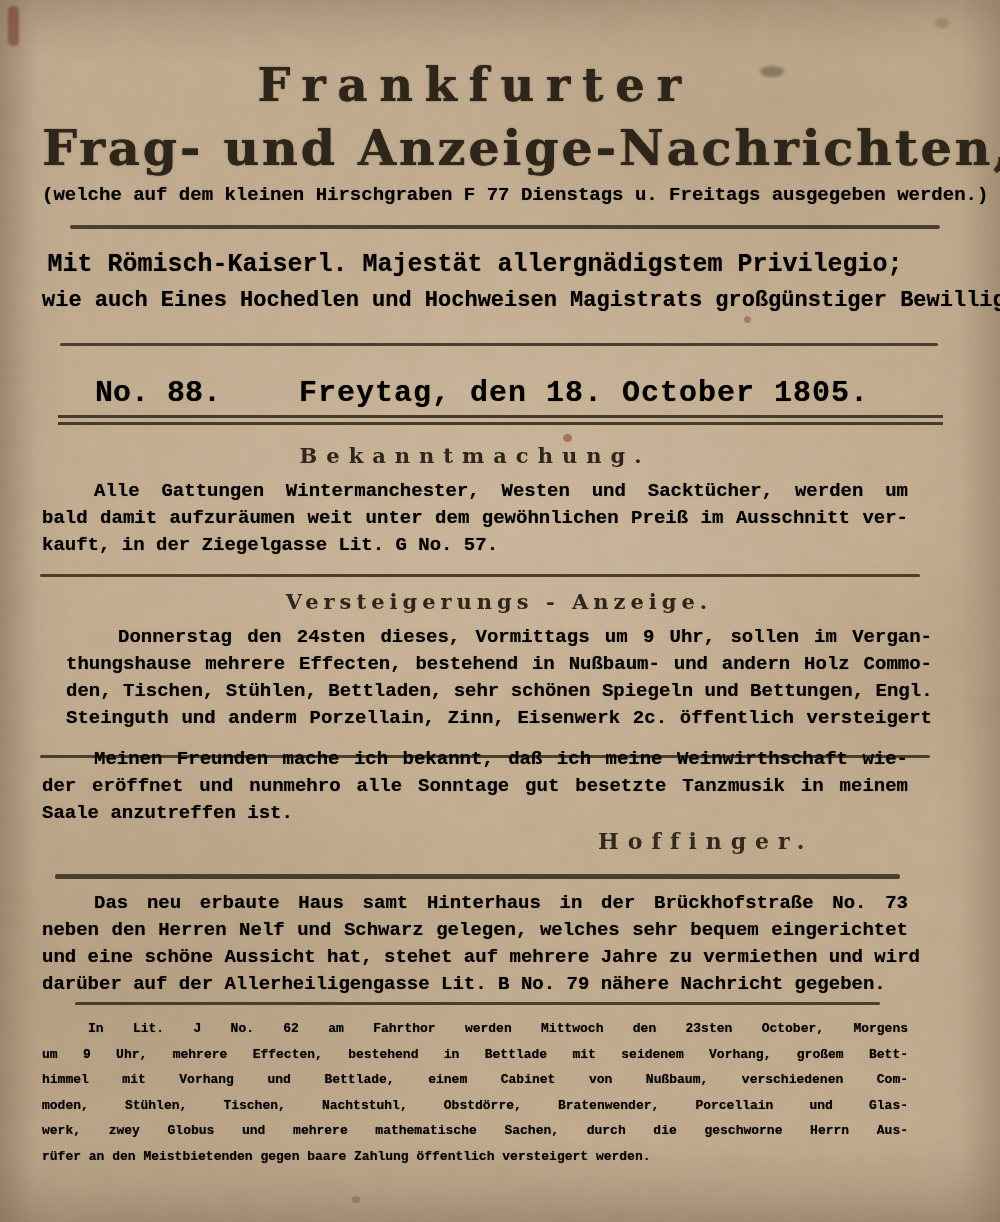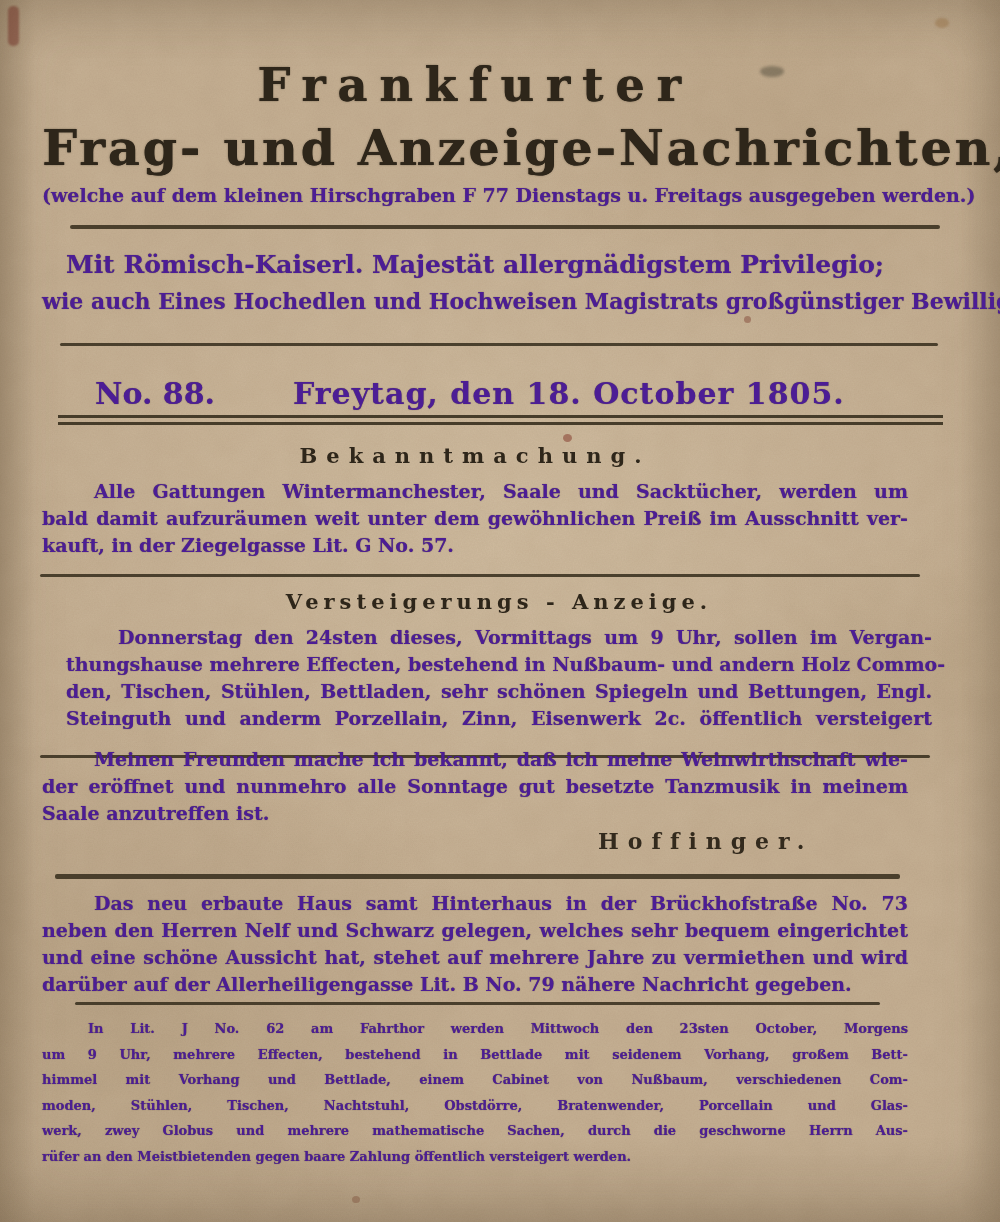--- a/index.html
+++ b/index.html
@@ -25,21 +25,21 @@
       radial-gradient(300px 200px at 90% 55%, rgba(170,148,116,0.25), transparent 70%),
       linear-gradient(90deg, rgba(110,90,64,0.26), rgba(110,90,64,0) 3.5%, rgba(110,90,64,0) 96%, rgba(120,100,74,0.20)),
       linear-gradient(180deg, rgba(110,90,64,0.10), rgba(110,90,64,0) 5%, rgba(110,90,64,0) 93%, rgba(110,90,64,0.20));
   }
 
   svg.grain { position: absolute; inset: 0; mix-blend-mode: multiply; opacity: 0.55; pointer-events: none; }
 
   .abs { position: absolute; box-sizing: border-box; }
 
   
-  .ink { color: #4c1d95; text-shadow: 0 0 1px rgba(48, 38, 26, 0.65); }
+  .ink { color: #000000; text-shadow: 0 0 1px rgba(48, 38, 26, 0.65); font-family: Liberation Mono, monospace; }
 
   .masthead { left: 42px; width: 866px; text-align: center; }
   .title1 {
     font-size: 46px; font-weight: bold; letter-spacing: 12px;
     line-height: 62px; color: #2e261a; text-shadow: 0.6px 0 0 #2e261a, 0 0 2px rgba(46,38,26,0.5);
   }
   .title2 {
     font-size: 49px; font-weight: bold; letter-spacing: 3px;
     line-height: 64px; color: #2e261a; text-shadow: 0.6px 0 0 #2e261a, 0 0 2px rgba(46,38,26,0.5);
     white-space: nowrap;
@@ -119,21 +119,21 @@
 
   <div class="abs dateline ink" style="top:360px;">
     <span class="issue-no">No. 88.</span>
     <span class="issue-date">Freytag, den 18. October 1805.</span>
   </div>
 
   <div class="abs rule-double" style="top:415px; left:58px; width:885px;"></div>
 
   <section class="abs section" style="top:442px;">
     <div class="heading sp-wide">Bekanntmachung.</div>
-    <div class="ln first ink">Alle Gattungen Wintermanchester, Saale und Sacktücher, werden um</div>
+    <div class="ln first ink">Alle Gattungen Wintermanchester, Westen und Sacktücher, werden um</div>
     <div class="ln ink">bald damit aufzuräumen weit unter dem gewöhnlichen Preiß im Ausschnitt ver-</div>
     <div class="ln last ink">kauft, in der Ziegelgasse Lit. G No. 57.</div>
   </section>
 
   <div class="abs rule" style="top:574px; left:40px; width:880px; height:3px;"></div>
 
   <section class="abs section" style="top:588px;margin-left:24px;">
     <div class="heading sp-med">Versteigerungs - Anzeige.</div>
     <div class="ln first ink">Donnerstag den 24sten dieses, Vormittags um 9 Uhr, sollen im Vergan-</div>
     <div class="ln ink">thungshause mehrere Effecten, bestehend in Nußbaum- und andern Holz Commo-</div>

